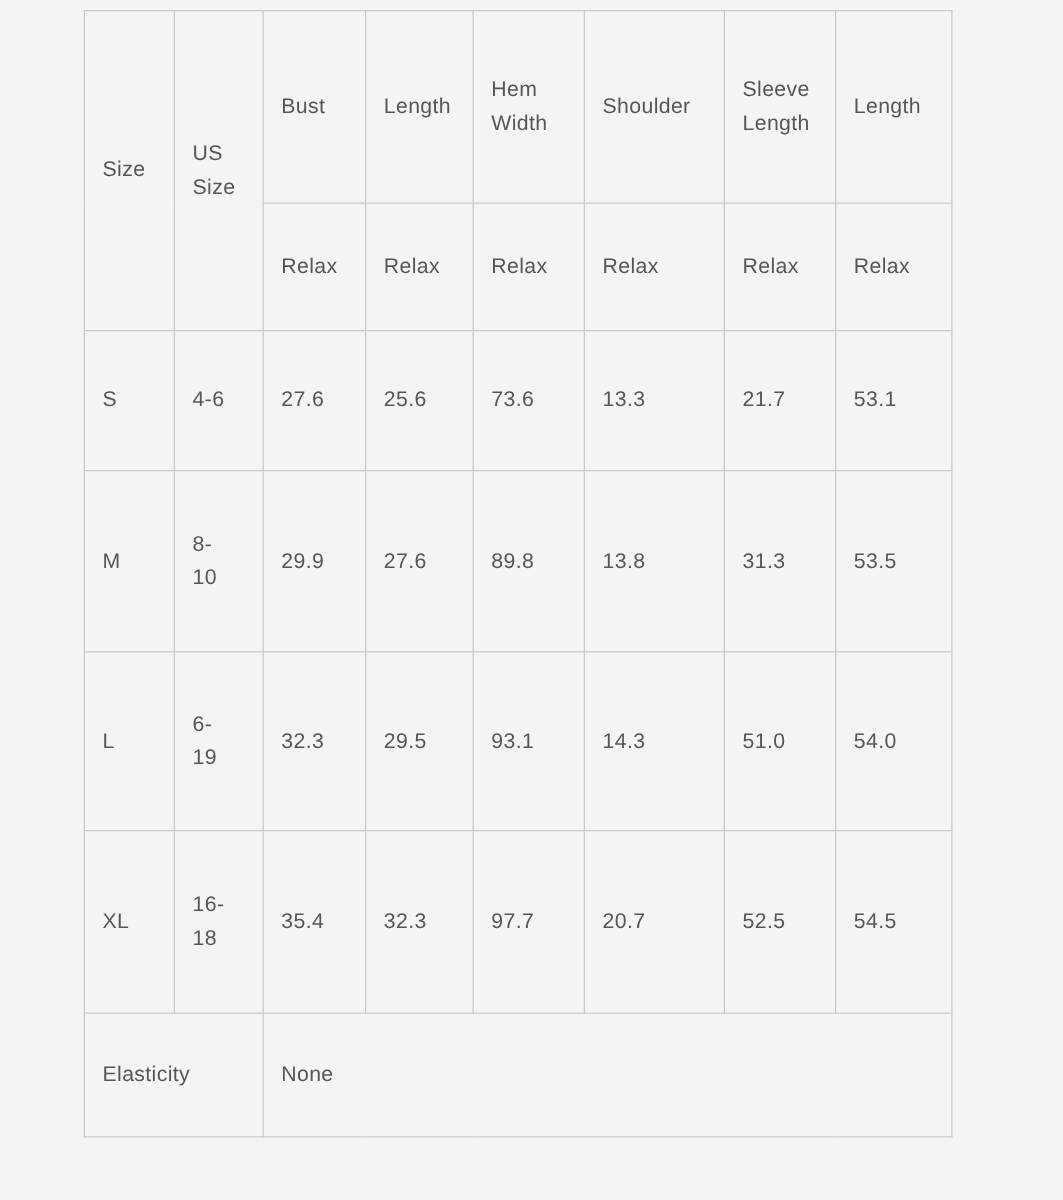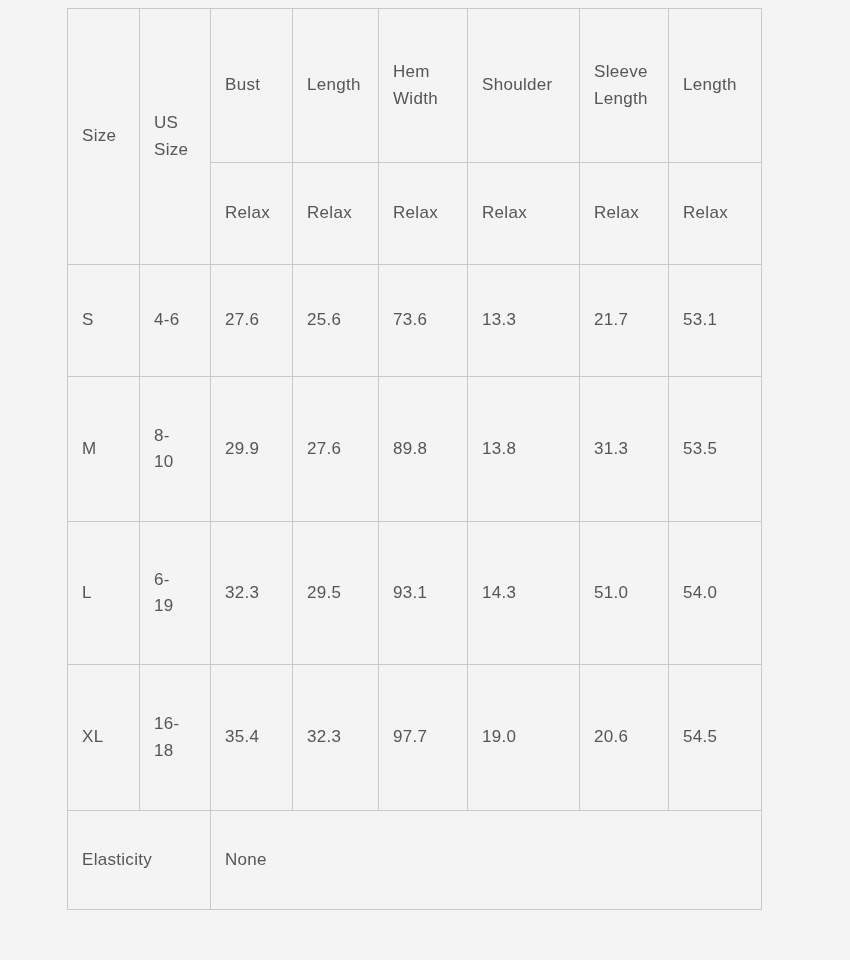--- a/index.html
+++ b/index.html
@@ -259,24 +259,24 @@
           <td>
             <span>35.4</span>
           </td>
           <td>
             <span>32.3</span>
           </td>
           <td>
             <span>97.7</span>
           </td>
           <td>
-            <span>19.0</span>
-          </td>
-          <td>
-            <span>20.6</span>
+            <span>20.7</span>
+          </td>
+          <td>
+            <span>52.5</span>
           </td>
           <td>
             <span>54.5</span>
           </td>
         </tr>
 
         <tr class="r-foot">
           <td colspan="2">
             <span>Elasticity</span>
           </td>

